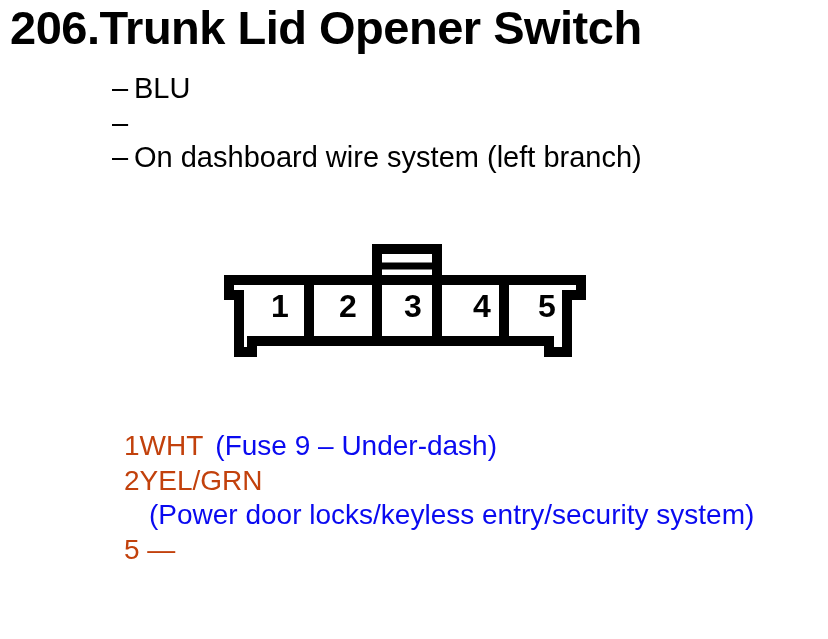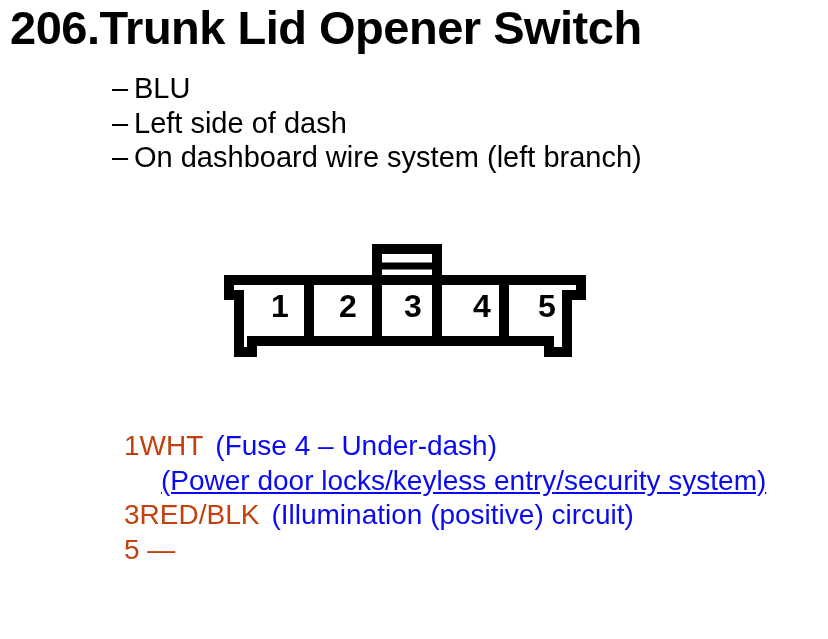--- a/index.html
+++ b/index.html
@@ -76,39 +76,37 @@
     color: #c2410c;
   }
   .legend-row .pin-desc {
     color: #0a0af0;
     margin-left: 12px;
   }
   .legend-row.indent {
     padding-left: 25px;
   }
   .legend-row.indent .pin-desc {
-    margin-left: 12px;
-    text-decoration: underline;
+    margin-left: 0;
   }
 </style>
 </head>
 <body>
 
 <div class="page">
 
   <h1 class="title">206.Trunk Lid Opener Switch</h1>
 
   <div class="details">
     <div class="detail-row">
       <span class="dash">–</span>
       <span>BLU</span>
     </div>
     <div class="detail-row">
       <span class="dash">–</span>
-      <span>Left side of dash</span>
     </div>
     <div class="detail-row">
       <span class="dash">–</span>
       <span>On dashboard wire system (left branch)</span>
     </div>
   </div>
 
   <svg class="connector-svg" viewBox="215 238 380 130" xmlns="http://www.w3.org/2000/svg">
 
     <path class="stroke" stroke-width="10" d="M 229 280 H 581 V 295 H 567 V 352 H 549 V 341 H 252 V 352 H 239 V 295 H 229 Z"></path>
@@ -123,26 +121,26 @@
 
     <text x="280" y="317">1</text>
     <text x="348" y="317">2</text>
     <text x="413" y="317">3</text>
     <text x="482" y="317">4</text>
     <text x="547" y="317">5</text>
   </svg>
 
   <div class="legend">
     <div class="legend-row">
-      <span class="pin-label">1WHT</span><span class="pin-desc">(Fuse 4 – Under-dash)</span>
+      <span class="pin-label">1WHT</span><span class="pin-desc">(Fuse 9 – Under-dash)</span>
+    </div>
+    <div class="legend-row">
+      <span class="pin-label">2YEL/GRN</span>
     </div>
     <div class="legend-row indent">
       <span class="pin-desc">(Power door locks/keyless entry/security system)</span>
-    </div>
-    <div class="legend-row">
-      <span class="pin-label">3RED/BLK</span><span class="pin-desc">(Illumination (positive) circuit)</span>
     </div>
     <div class="legend-row">
       <span class="pin-label">5 —</span>
     </div>
   </div>
 
 </div>
 
 </body></html>

